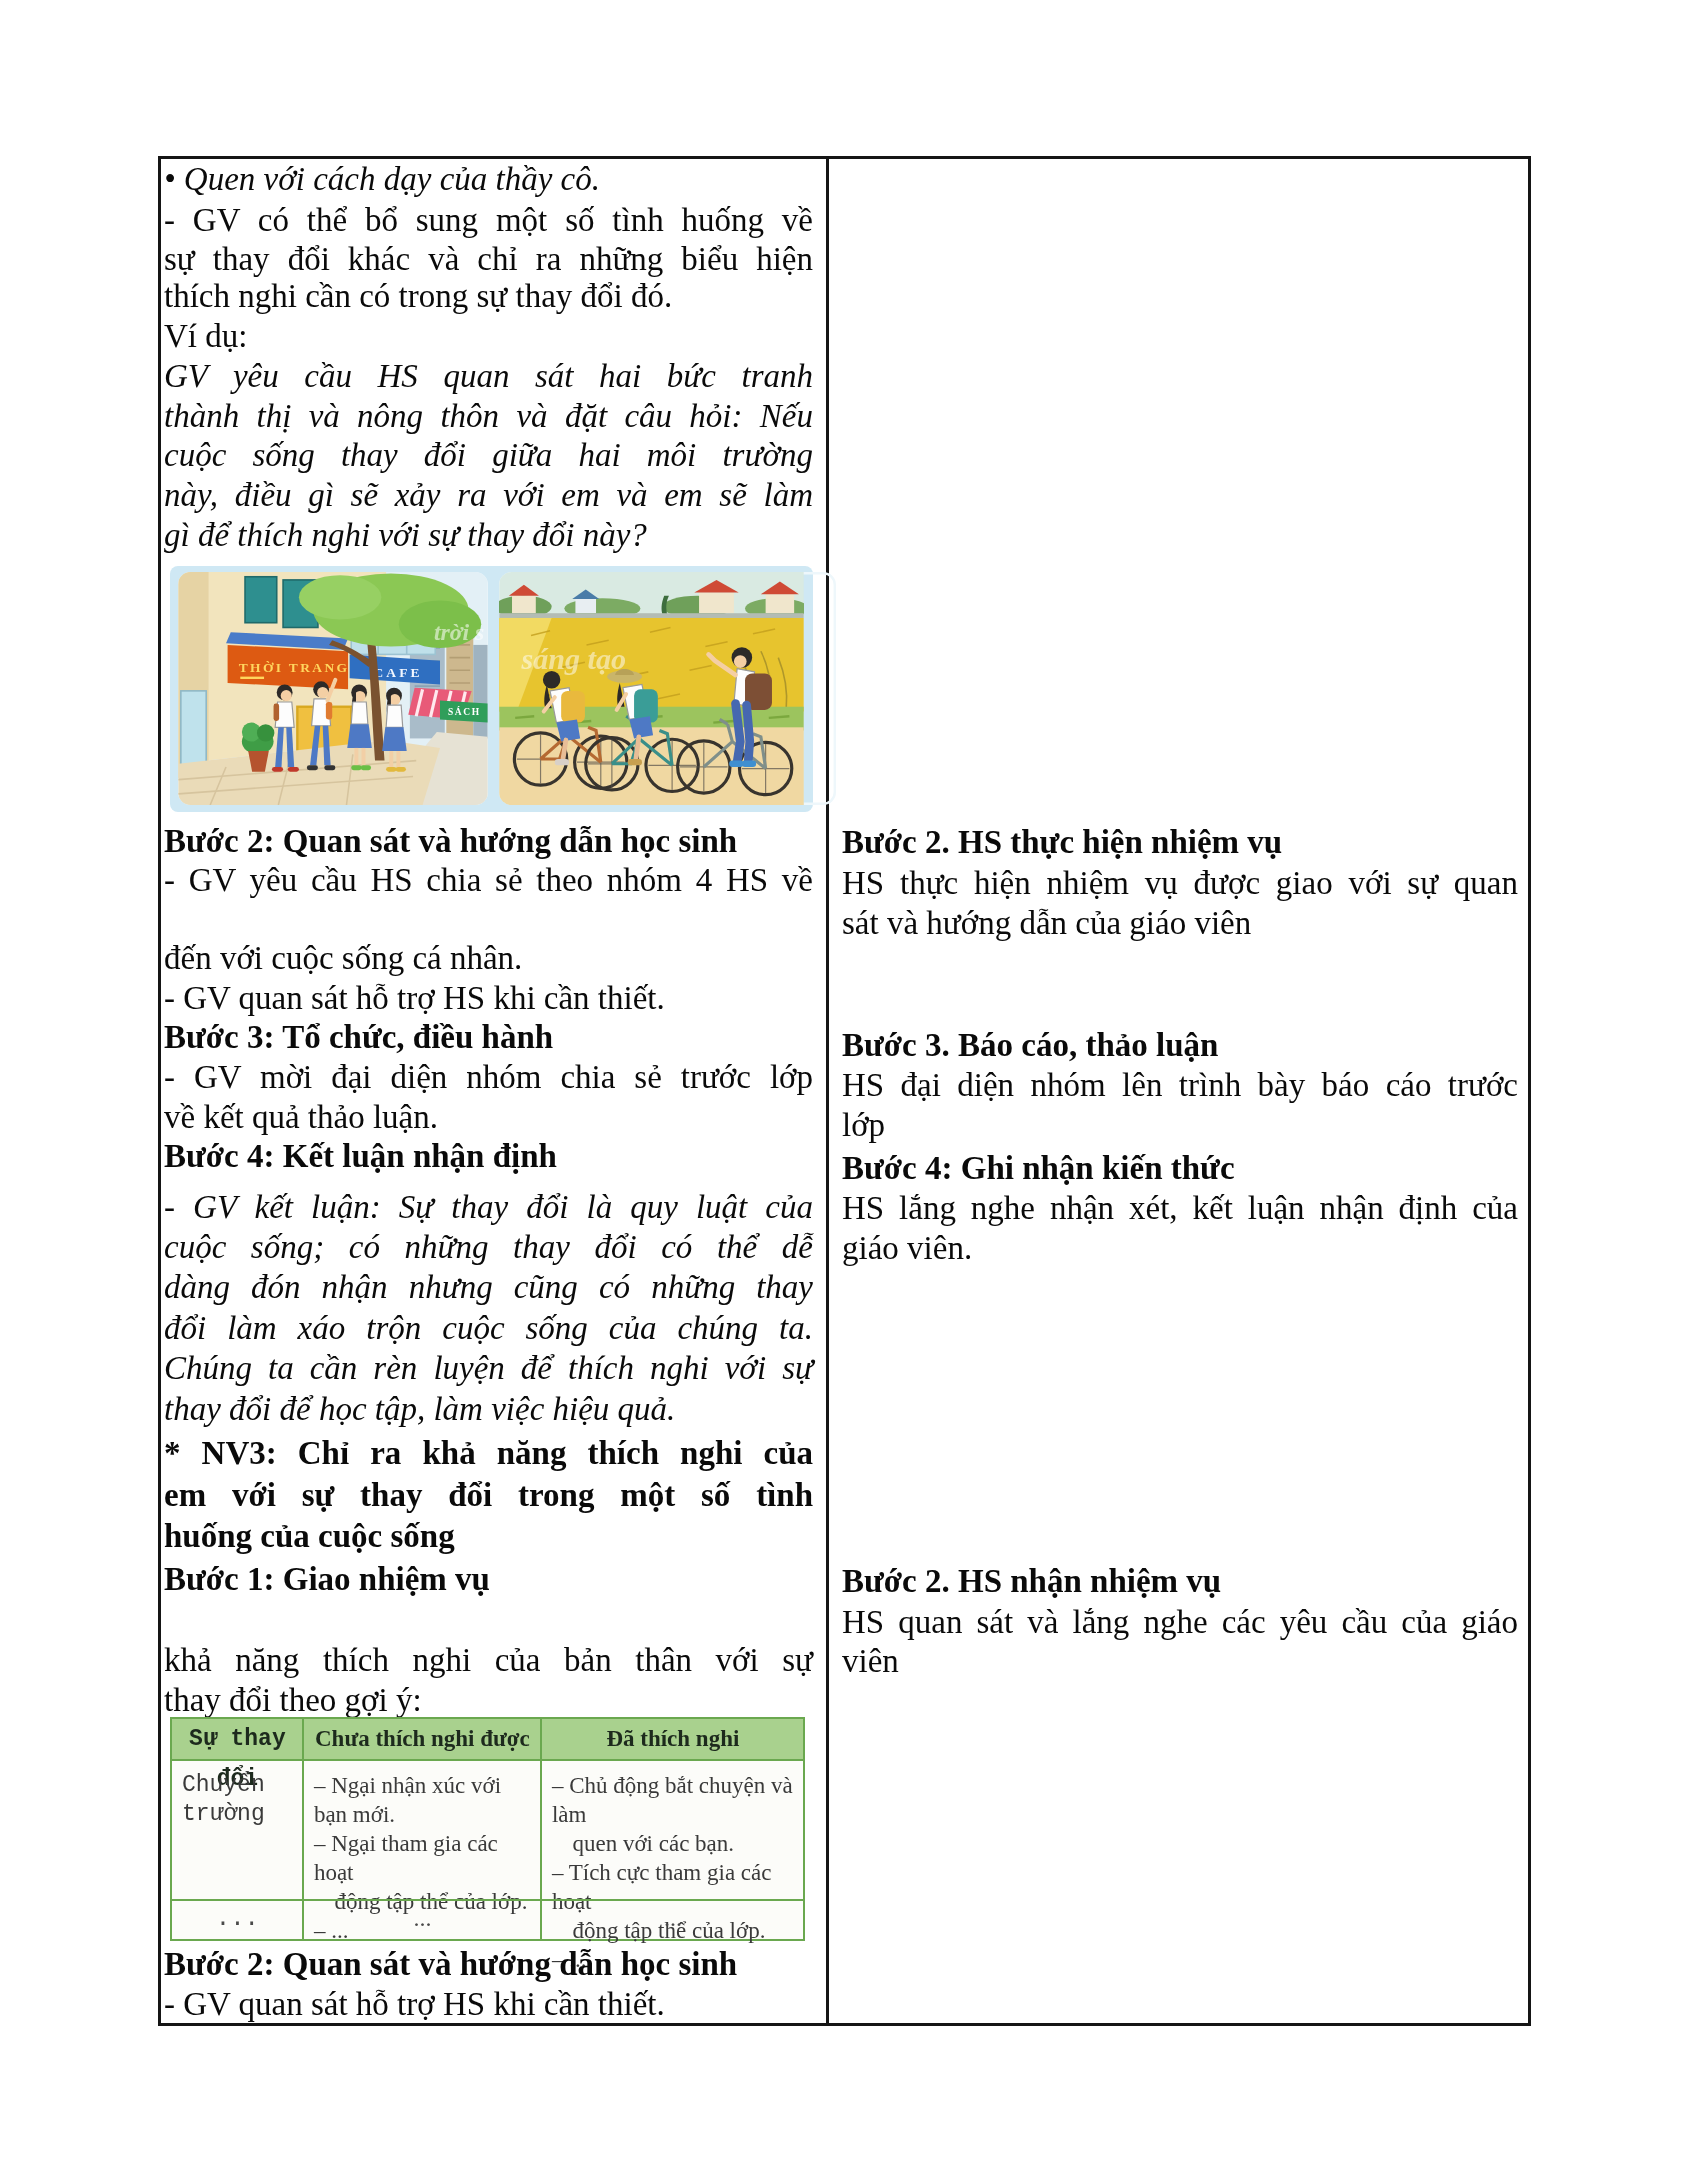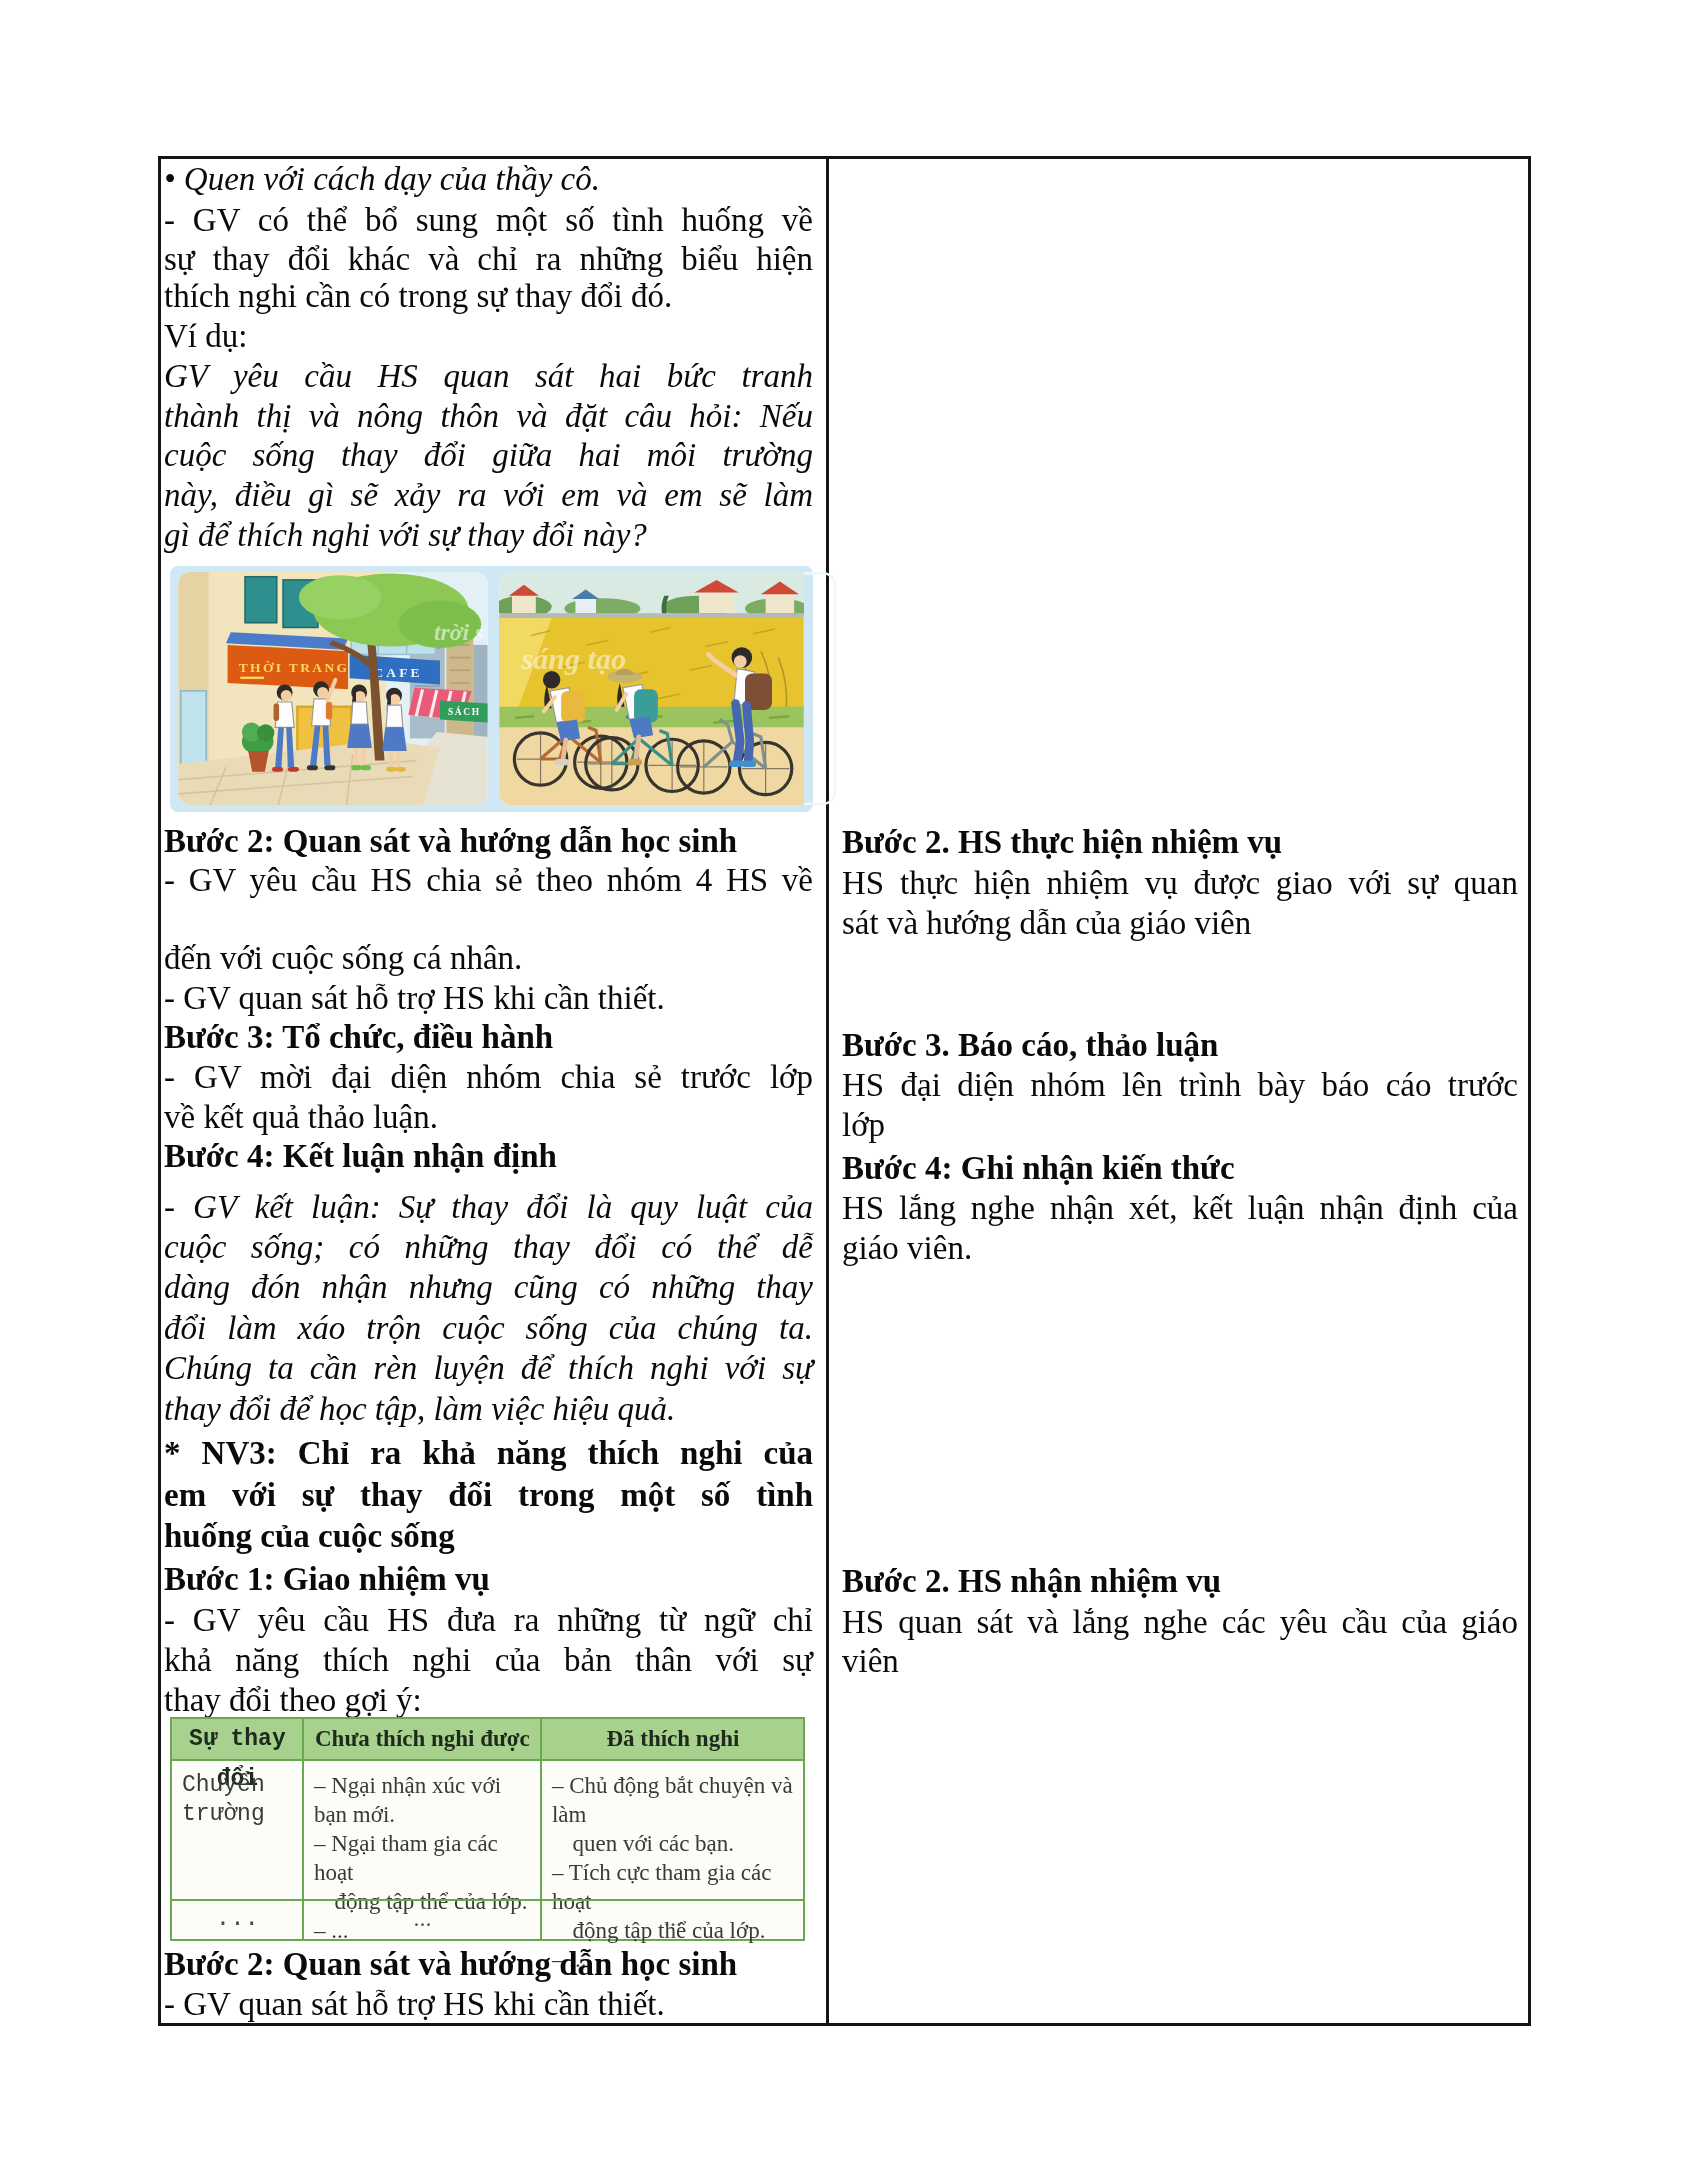--- a/index.html
+++ b/index.html
@@ -297,21 +297,20 @@
     <div class="ln i j" style="top:1031px">- GV kết luận: Sự thay đổi là quy luật của</div>
     <div class="ln i j" style="top:1071px">cuộc sống; có những thay đổi có thể dễ</div>
     <div class="ln i j" style="top:1111px">dàng đón nhận nhưng cũng có những thay</div>
     <div class="ln i j" style="top:1152px">đổi làm xáo trộn cuộc sống của chúng ta.</div>
     <div class="ln i j" style="top:1192px">Chúng ta cần rèn luyện để thích nghi với sự</div>
     <div class="ln i" style="top:1233px">thay đổi để học tập, làm việc hiệu quả.</div>
     <div class="ln b j" style="top:1277px">* NV3: Chỉ ra khả năng thích nghi của</div>
     <div class="ln b j" style="top:1319px">em với sự thay đổi trong một số tình</div>
     <div class="ln b" style="top:1360px">huống của cuộc sống</div>
     <div class="ln b" style="top:1403px">Bước 1: Giao nhiệm vụ</div>
-    <div class="ln j" style="top:1444px">- GV yêu cầu HS đưa ra những từ ngữ chỉ</div>
     <div class="ln j" style="top:1484px">khả năng thích nghi của bản thân với sự</div>
     <div class="ln" style="top:1524px">thay đổi theo gợi ý:</div>
 
     <div class="gt">
       <div class="gt-row gt-h">
         <div class="gt-c c1">Sự thay đổi</div>
         <div class="gt-c c2">Chưa thích nghi được</div>
         <div class="gt-c c3">Đã thích nghi</div>
       </div>
       <div class="gt-row gt-b">

